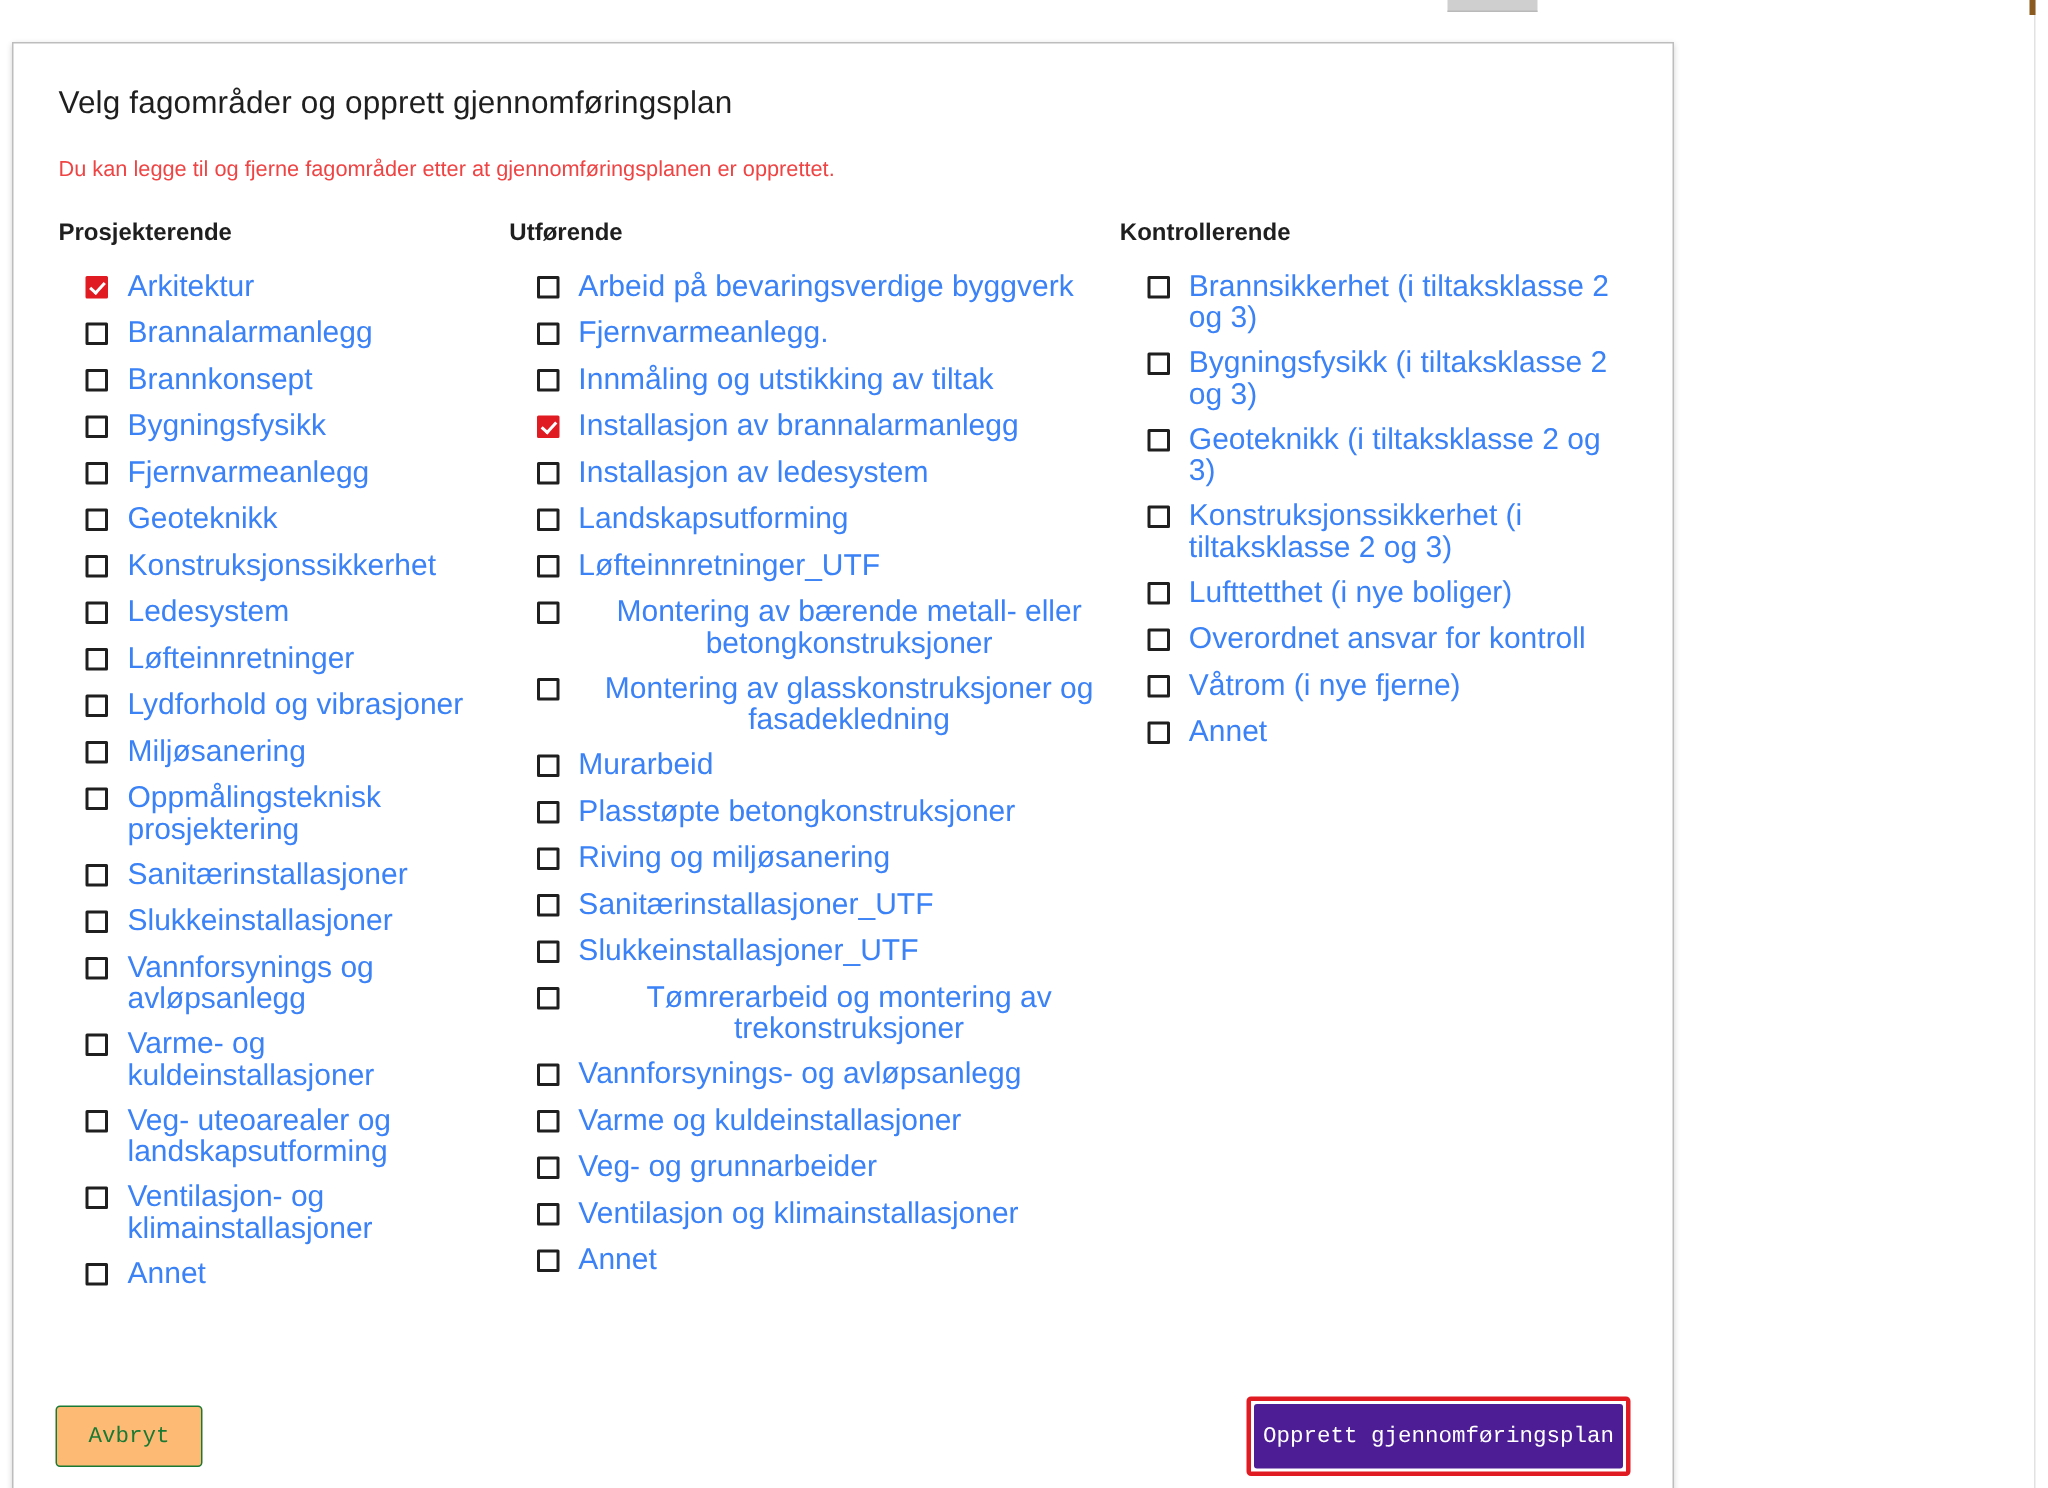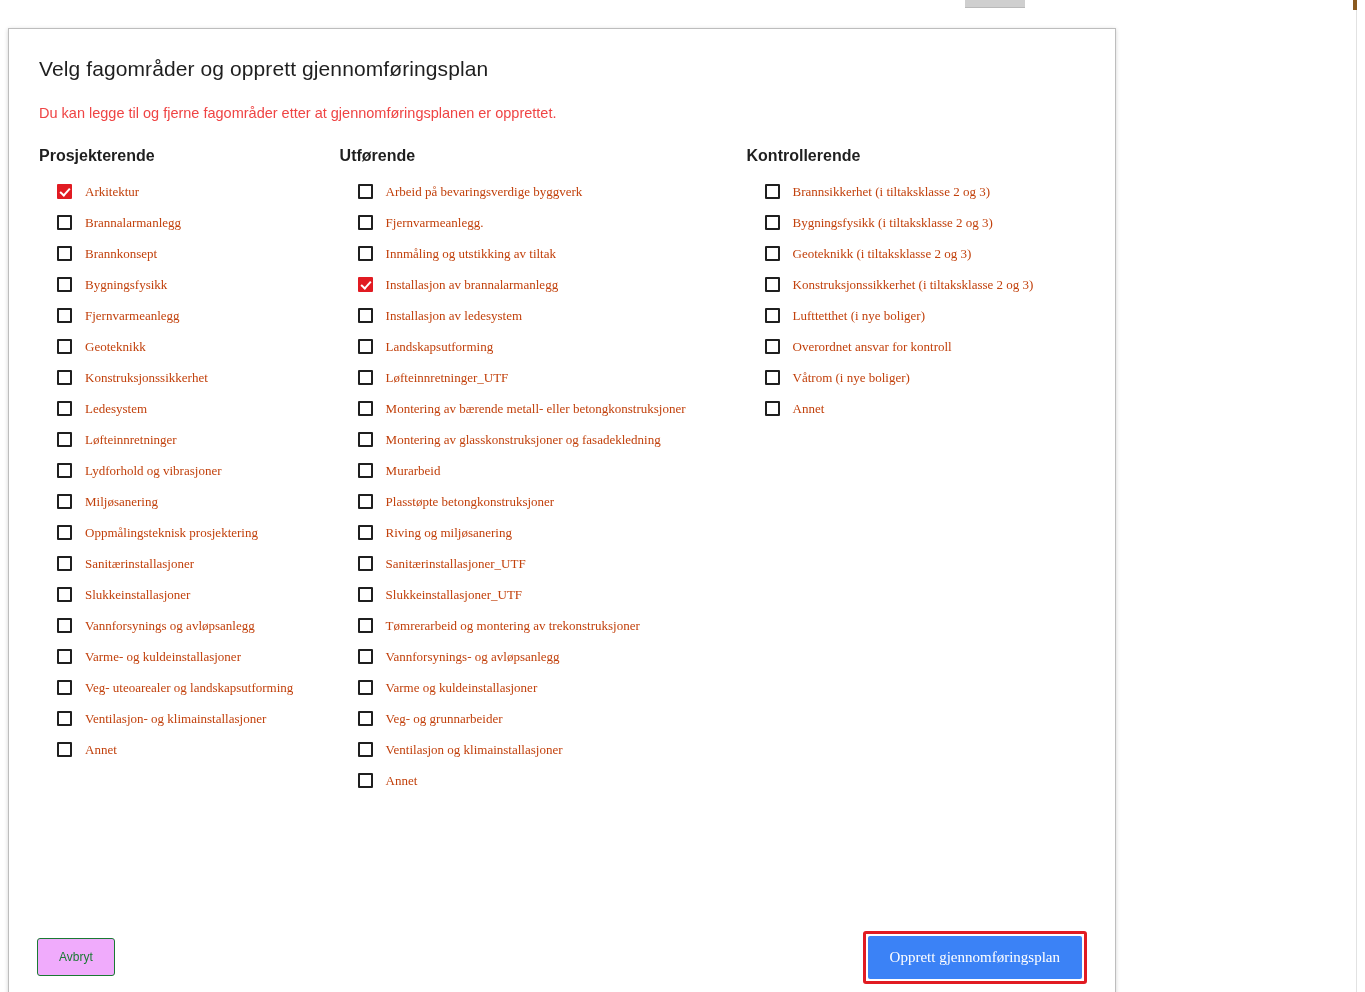--- a/index.html
+++ b/index.html
@@ -136,66 +136,65 @@
     position: absolute;
     left: 3px;
     top: 0px;
     width: 4px;
     height: 8px;
     border: solid #ffffff;
     border-width: 0 2px 2px 0;
     transform: rotate(42deg);
   }
   .option-label {
-    font-size: 13px;
+    font-size: 20px;
     line-height: 21px;
-    color: #c2410c;
+    color: #3b82f6;
     max-width: 330px;
-    font-family: Liberation Serif, serif;
-  }
-  .col-utforende .option-label { max-width: 440px; }
+  }
+  .col-utforende .option-label { max-width: 440px; text-align: center; }
   .col-kontrollerende .option-label { max-width: 360px; }
 
   
   .footer {
     position: absolute;
     left: 0;
     right: 0;
     bottom: 22px;
     height: 48px;
     padding: 0 28px;
     box-sizing: border-box;
     display: flex;
     align-items: center;
     justify-content: space-between;
   }
   .btn-cancel {
-    font-family: Liberation Sans, sans-serif;
-    font-size: 12px;
+    font-family: Liberation Mono, monospace;
+    font-size: 15px;
     color: #1a7a33;
-    background: #f0abfc;
+    background: #fdba74;
     border: 1px solid #1a7a33;
     border-radius: 3px;
     padding: 11px 21px;
     cursor: pointer;
   }
   .submit-wrap {
     border: 3px solid #e11b22;
     border-radius: 3px;
     padding: 2px;
     background: #ffffff;
   }
   .btn-submit {
-    font-family: Liberation Serif, serif;
+    font-family: Liberation Mono, monospace;
     font-size: 15px;
     color: #ffffff;
-    background: #3b82f6;
+    background: #4c1d95;
     border: none;
     border-radius: 2px;
-    padding: 13px 22px;
+    padding: 13px 6px;
     cursor: pointer;
     display: block;
   }
 </style>
 </head>
 <body>
 
 <div class="page-bg">
   <div class="bg-top-strip"></div>
   <div class="bg-top-tab"></div>
@@ -400,21 +399,21 @@
           <li class="option-item">
             <span class="checkbox"></span>
             <span class="option-label">Lufttetthet (i nye boliger)</span>
           </li>
           <li class="option-item">
             <span class="checkbox"></span>
             <span class="option-label">Overordnet ansvar for kontroll</span>
           </li>
           <li class="option-item">
             <span class="checkbox"></span>
-            <span class="option-label">Våtrom (i nye boliger)</span>
+            <span class="option-label">Våtrom (i nye fjerne)</span>
           </li>
           <li class="option-item">
             <span class="checkbox"></span>
             <span class="option-label">Annet</span>
           </li>
         </ul>
     </div>
 
   </div>
 

